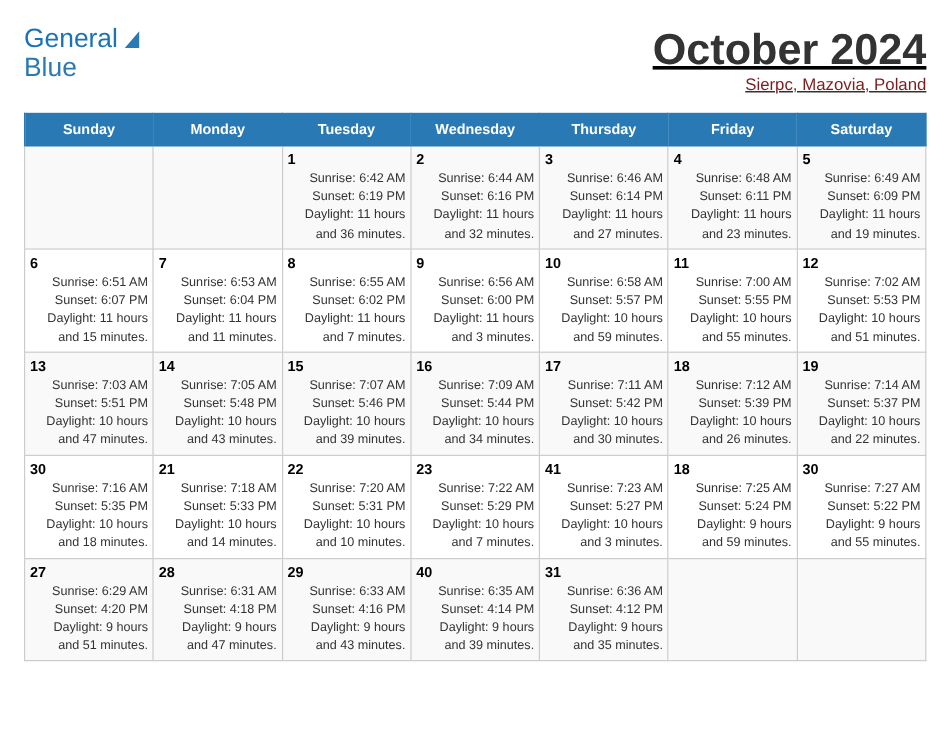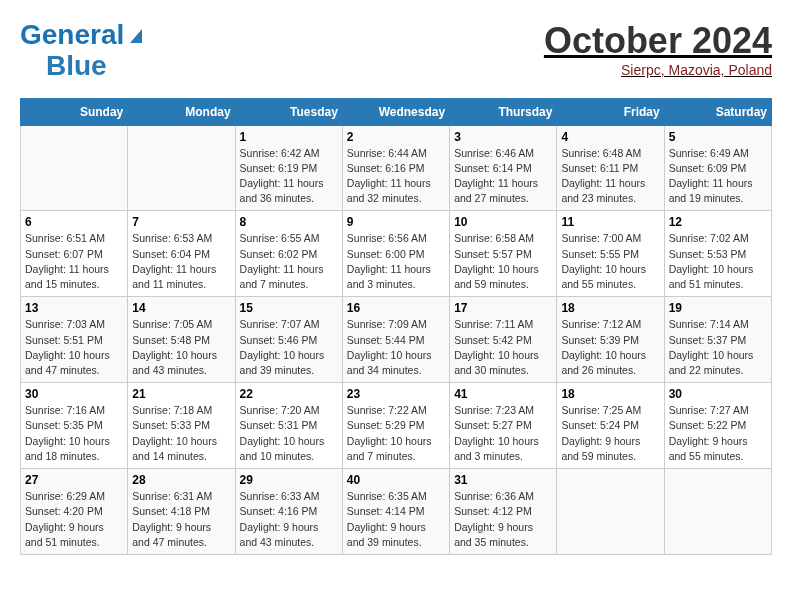--- a/index.html
+++ b/index.html
@@ -14,22 +14,22 @@
       display: flex;
       justify-content: space-between;
       align-items: flex-start;
       margin-bottom: 16px;
     }
     .logo {
       display: flex;
       align-items: center;
     }
     .logo-text {
-      font-size: 28px;
-      font-weight: bold;
+      font-size: 22px;
+      font-weight: normal;
       color: #333;
       line-height: 1.1;
     }
     .logo-text span {
       color: #1a73b5;
     }
     .title-block {
       text-align: right;
       text-decoration: underline;
     }
@@ -46,21 +46,21 @@
       width: 100%;
       border-collapse: collapse;
       font-size: 11px;
     }
     thead tr th {
       background-color: #2979b5;
       color: #fff;
       font-size: 12px;
       font-weight: bold;
       padding: 6px 4px;
-      text-align: right;
+      text-align: center;
       border: 1px solid #2979b5;
     }
     tbody tr td {
       border: 1px solid #ccc;
       vertical-align: top;
       padding: 4px 4px;
       min-height: 70px;
       width: calc(100% / 7);
     }
     tbody tr:nth-child(odd) td {
@@ -71,38 +71,39 @@
     }
     .day-number {
       font-weight: bold;
       font-size: 12px;
       margin-bottom: 2px;
     }
     .day-detail {
       color: #333;
       font-size: 10.5px;
       line-height: 1.45;
+      text-align: right;
     }
     .empty-cell {
       min-height: 70px;
     }
   </style>
 </head>
 <body>
 
 <div class="header">
   <div class="logo">
     <div>
       <div style="display:flex; align-items:center;">
         <span class="logo-text"><span>General</span></span>
         <svg width="20" height="20" viewBox="0 0 20 20" style="margin-left:2px; margin-bottom:0px;">
           <polygon points="4,18 16,4 16,18" fill="#2979b5"></polygon>
         </svg>
       </div>
-      <div class="logo-text" style="color:#2979b5;margin-left:26px;">Blue</div>
+      <div class="logo-text" style="color:#2979b5;">Blue</div>
     </div>
   </div>
   <div class="title-block">
     <div class="main-title">October 2024</div>
     <div class="subtitle">Sierpc, Mazovia, Poland</div>
   </div>
 </div>
 
 <table>
   <thead>

